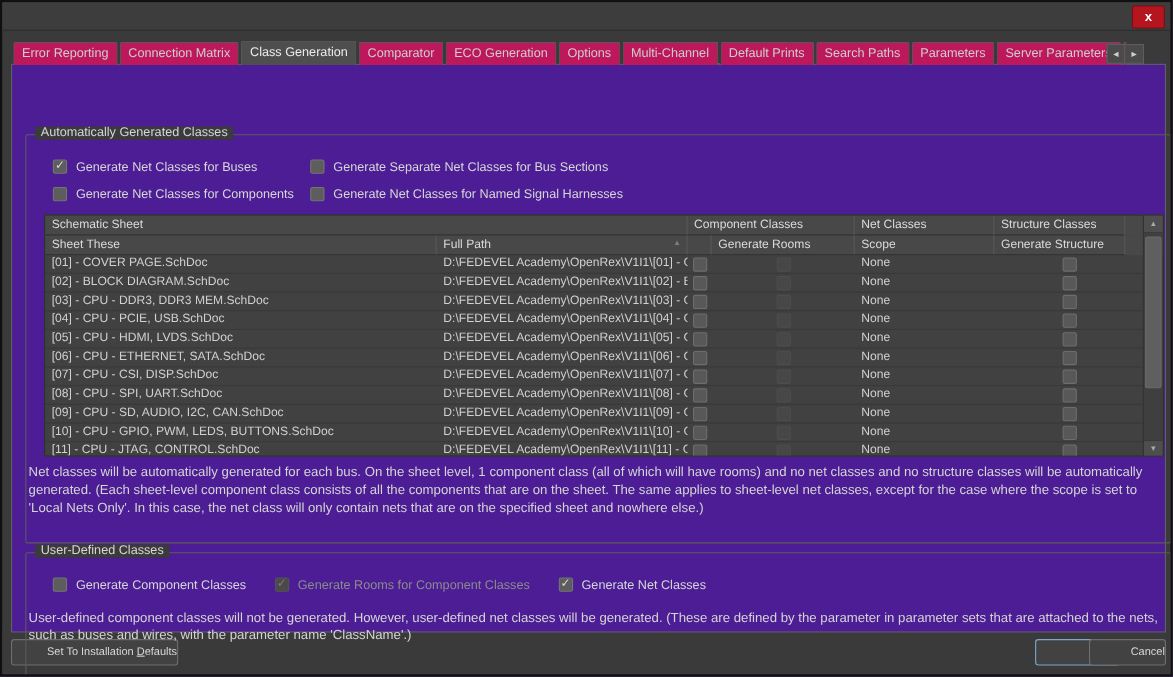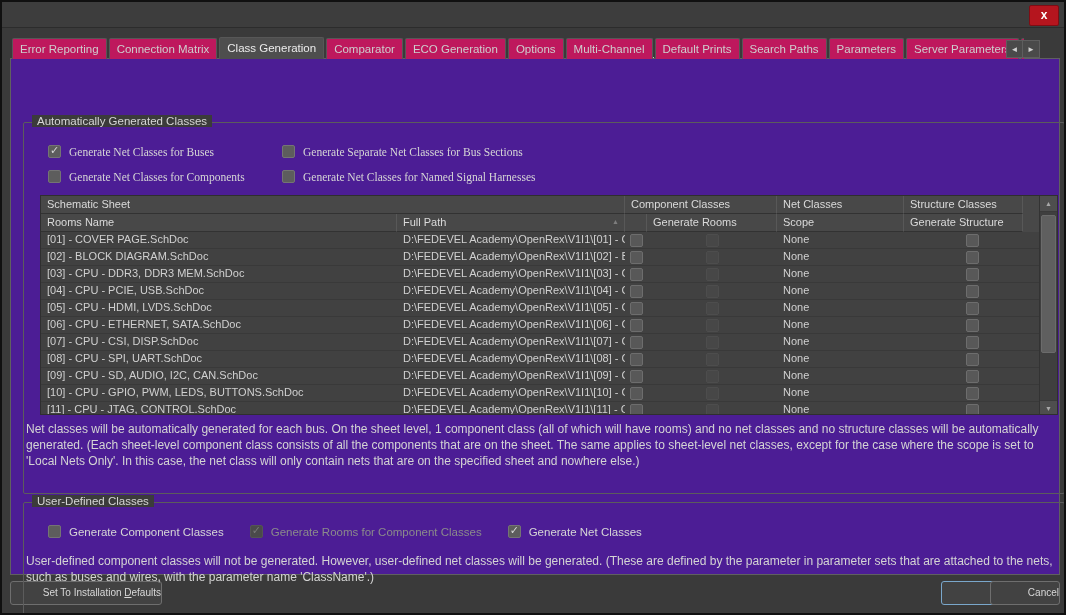--- a/index.html
+++ b/index.html
@@ -29,21 +29,21 @@
   #user-group { left:12px; top:443px; width:1042px; height:126px; }
 
   
   .cb { display:inline-block; width:13px; height:13px; background:#5d5d5d; border:1px solid #747474; border-radius:2px; vertical-align:middle; position:relative; cursor:pointer; flex:0 0 auto; }
   .cb.checked::after { content:"\2713"; position:absolute; left:1px; top:-2px; font-size:11px; color:#d8d8d8; }
   .cb.disabled { background:#4a4a4a; border-color:#545454; }
   .cb.disabled.checked::after { color:#787878; }
   .cbrow { display:flex; align-items:center; height:15px; }
   .cbrow .cblabel { margin-left:8px; color:#d6d6d6; white-space:nowrap; }
   .cbrow.disabled .cblabel { color:#8b8b8b; }
-  #auto-checkboxes { position:absolute; left:24px; top:21px; display:grid; grid-template-columns:234px auto; row-gap:10px;font-family:Liberation Serif, serif; }
+  #auto-checkboxes { position:absolute; left:24px; top:21px; display:grid; grid-template-columns:234px auto; row-gap:10px; }
   #user-checkboxes { position:absolute; left:24px; top:21px; display:flex; gap:26px; }
 
   
   .sheet-table { position:absolute; left:16px; top:72px; width:1018px; height:220px; background:#414141; border:1px solid #2f2f2f; overflow:hidden; }
   .thead-row { display:grid; height:18px; background:#484848; color:#dadada; font-size:11px; }
   .thead-row.g { grid-template-columns:584px 152px 127px 119px; }
   .thead-row.s { grid-template-columns:356px 228px 22px 130px 127px 119px; }
   .th { border-right:1px solid #585858; border-bottom:1px solid #323232; padding:2px 0 0 6px; white-space:nowrap; overflow:hidden; position:relative; cursor:pointer; }
   .sort-arrow { position:absolute; right:5px; top:4px; font-size:7px; color:#7e7e7e; }
   .tbody { position:absolute; left:0; top:36px; width:1000px; height:184px; overflow:hidden; }
@@ -167,21 +167,21 @@
         </div>
 
       <div class="sheet-table">
         <div class="thead-row g">
           <div class="th">Schematic Sheet</div>
           <div class="th">Component Classes</div>
           <div class="th">Net Classes</div>
           <div class="th">Structure Classes</div>
         </div>
         <div class="thead-row s">
-          <div class="th">Rooms Name</div>
+          <div class="th">Sheet These</div>
           <div class="th">
             <span>Full Path</span>
             <span class="sort-arrow">▲</span>
           </div>
           <div class="th"></div>
           <div class="th">Generate Rooms</div>
           <div class="th">Scope</div>
           <div class="th">Generate Structure</div>
         </div>
 

